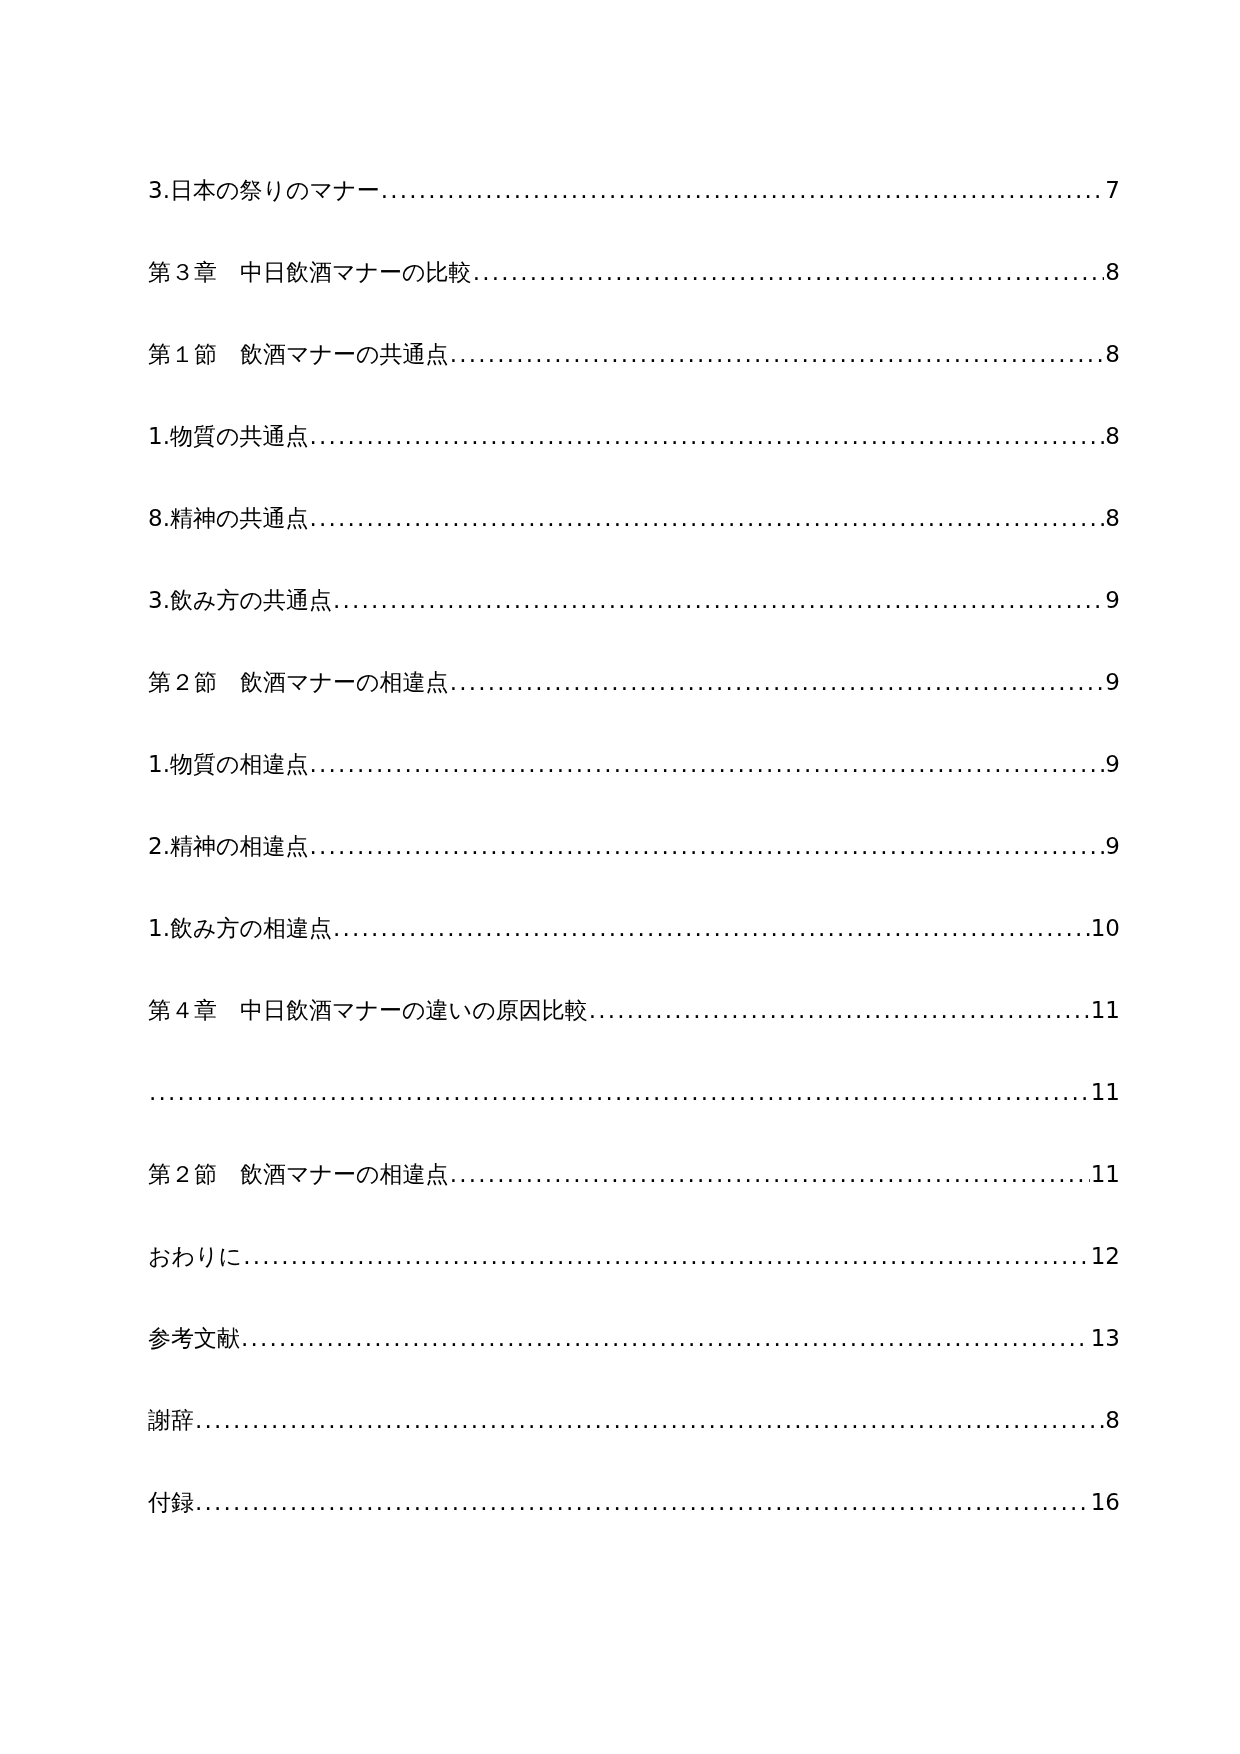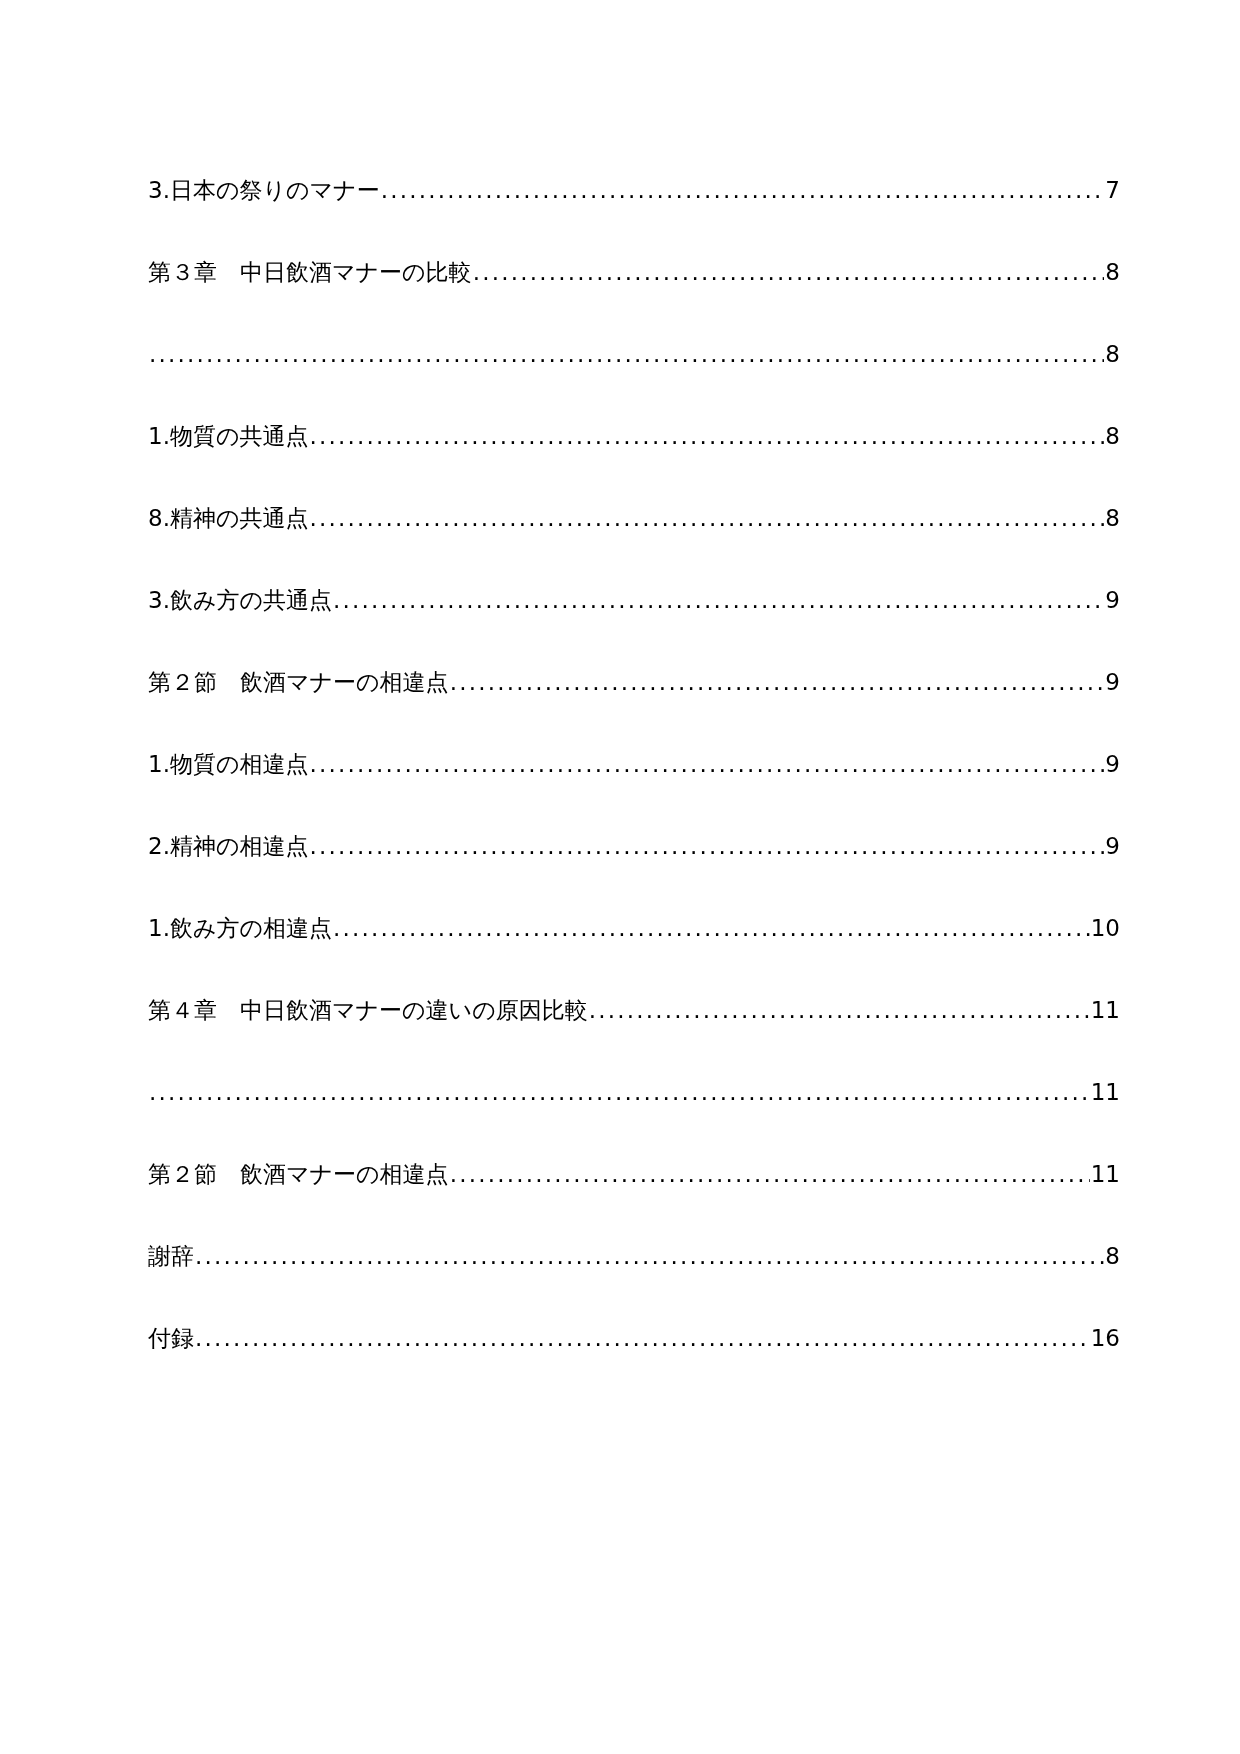--- a/index.html
+++ b/index.html
@@ -21,20 +21,21 @@
     <span class="label">3.日本の祭りのマナー</span>
     <span class="leader"></span>
     <span class="page">7</span>
   </div>
   <div class="row bold">
     <span class="label">第３章　中日飲酒マナーの比較</span>
     <span class="leader"></span>
     <span class="page">8</span>
   </div>
   <div class="row">
+    <span class="label">第１節　飲酒マナーの共通点</span>
     <span class="leader"></span>
     <span class="page">8</span>
   </div>
   <div class="row">
     <span class="label">1.物質の共通点</span>
     <span class="leader"></span>
     <span class="page">8</span>
   </div>
   <div class="row">
     <span class="label">8.精神の共通点</span>
@@ -74,20 +75,30 @@
   <div class="row">
     <span class="leader"></span>
     <span class="page">11</span>
   </div>
   <div class="row">
     <span class="label">第２節　飲酒マナーの相違点</span>
     <span class="leader"></span>
     <span class="page">11</span>
   </div>
   <div class="row bold">
+    <span class="label">おわりに</span>
+    <span class="leader"></span>
+    <span class="page">12</span>
+  </div>
+  <div class="row bold">
+    <span class="label">参考文献</span>
+    <span class="leader"></span>
+    <span class="page">13</span>
+  </div>
+  <div class="row bold">
     <span class="label">謝辞</span>
     <span class="leader"></span>
     <span class="page">8</span>
   </div>
   <div class="row bold">
     <span class="label">付録</span>
     <span class="leader"></span>
     <span class="page">16</span>
   </div>
 </div>

